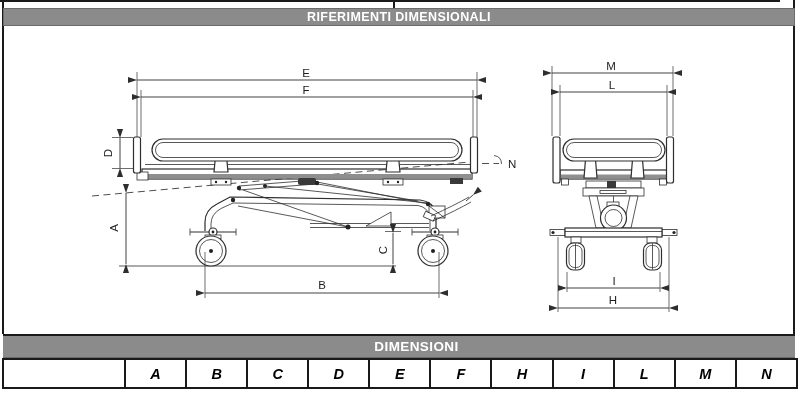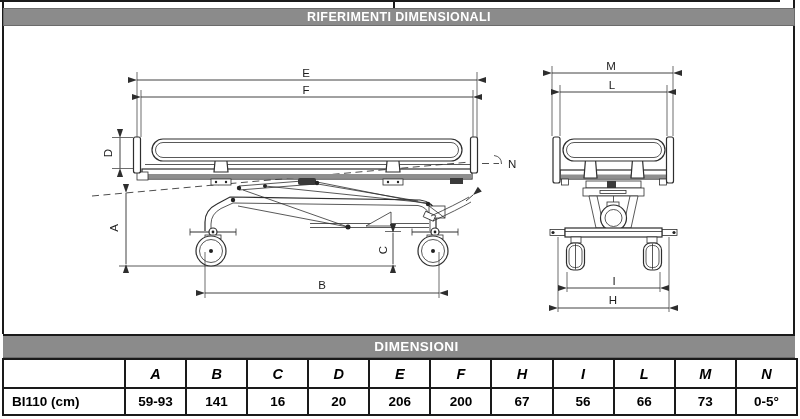--- a/index.html
+++ b/index.html
@@ -298,29 +298,15 @@
         <th>C</th>
         <th>D</th>
         <th>E</th>
         <th>F</th>
         <th>H</th>
         <th>I</th>
         <th>L</th>
         <th>M</th>
         <th>N</th>
       </tr>
-      <tr class="vrow">
-        <td class="rowlabel">BI110 (cm)</td>
-        <td>59-93</td>
-        <td>141</td>
-        <td>16</td>
-        <td>20</td>
-        <td>206</td>
-        <td>200</td>
-        <td>67</td>
-        <td>56</td>
-        <td>66</td>
-        <td>73</td>
-        <td>0-5°</td>
-      </tr>
     </tbody>
   </table>
 </div>
 
 </body></html>

